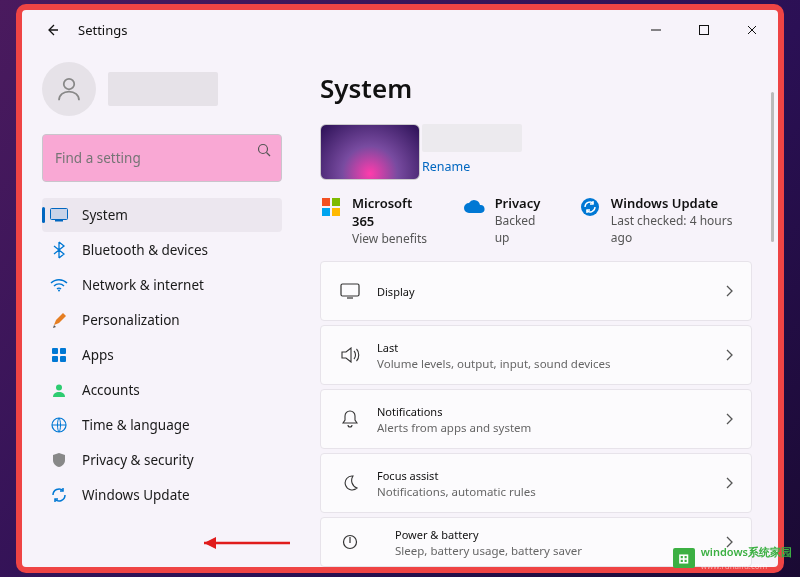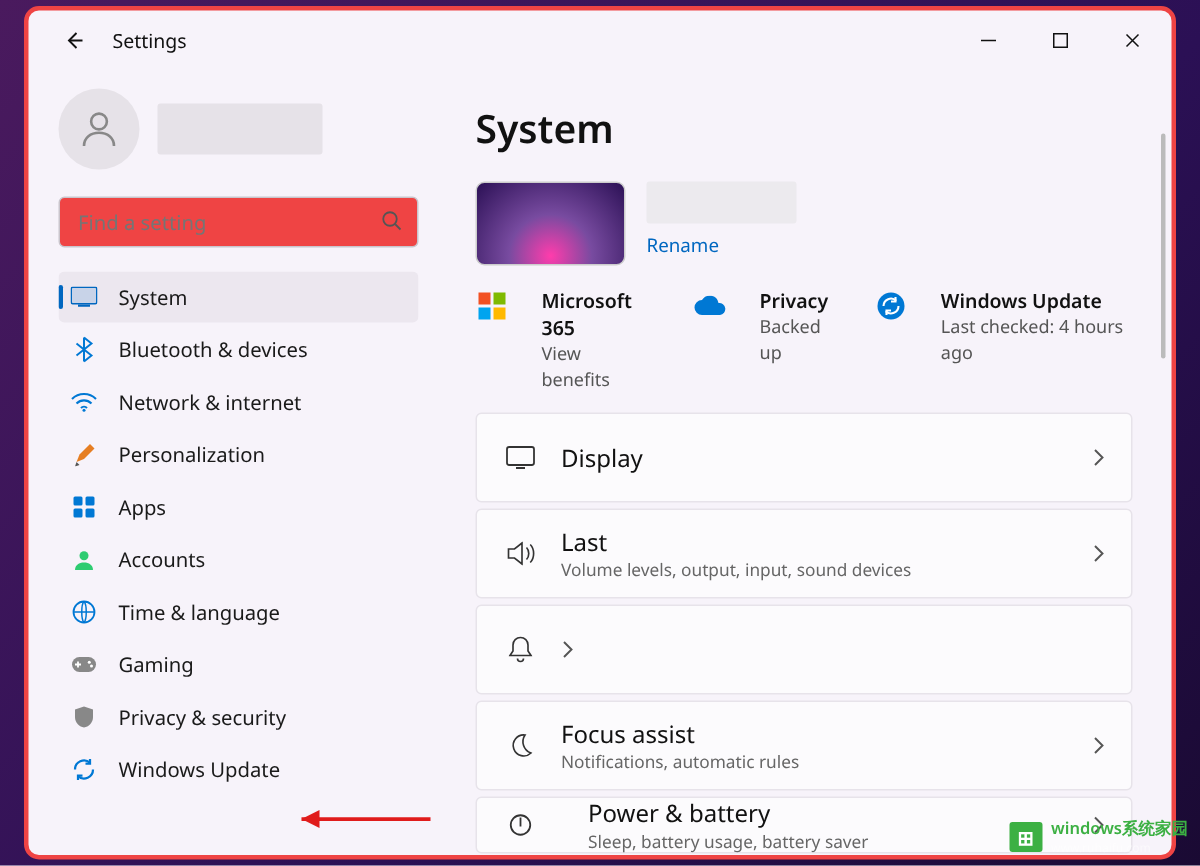--- a/index.html
+++ b/index.html
@@ -6,59 +6,59 @@
   body {
     width: 800px; height: 577px;
     background: linear-gradient(135deg, #4a1a5e 0%, #2b1055 60%, #1a0a33 100%);
     overflow: hidden;
     position: relative;
   }
   .window {
     position: absolute; top: 4px; left: 16px; right: 16px; bottom: 4px;
     background: #f7f3fa;
     border-radius: 10px;
-    border: 3px solid #ef4444;
+    border: 6px solid #ef4444;
     display: flex; flex-direction: column;
     overflow: hidden;
   }
   .titlebar { height: 40px; display: flex; align-items: center; padding: 0 6px 0 14px; }
   .titlebar .back { width: 32px; height: 32px; display:flex; align-items:center; justify-content:center; border-radius:4px; cursor:pointer; }
   .titlebar .title { font-size: 13px; margin-left: 10px; color:#111; }
   .titlebar .spacer { flex:1; }
   .titlebar .winbtns { display:flex; gap:8px; }
   .titlebar .winbtn { width:40px; height:30px; display:flex; align-items:center; justify-content:center; border-radius:4px; cursor:pointer; }
   .content { flex:1; display:flex; overflow:hidden; }
   .sidebar { width: 272px; padding: 12px 12px 12px 20px; display:flex; flex-direction:column; overflow:hidden; }
   .user-row { display:flex; align-items:center; gap:12px; margin-bottom:18px; }
   .avatar { width:54px; height:54px; border-radius:50%; background:#e6e2e8; display:flex; align-items:center; justify-content:center; }
   .user-placeholder { width:110px; height:34px; background:#e6e2e8; border-radius:2px; }
   .searchbox { position:relative; margin-bottom:16px; }
-  .searchbox input { width:100%; height:34px; border:1px solid #c9c5cc; border-radius:4px; background:#ef4444; padding:0 34px 0 12px; font-size:13.5px; color:#333; }
+  .searchbox input { width:100%; height:48px; border:1px solid #c9c5cc; border-radius:4px; background:#f9a8d4; padding:0 34px 0 12px; font-size:13.5px; color:#333; }
   .searchbox .sicon { position:absolute; right:10px; top:8px; }
   .nav { flex:1; display:flex; flex-direction:column; gap:1px; overflow:hidden; }
   .nav-item { display:flex; align-items:center; gap:14px; height:34px; padding:0 12px 0 8px; border-radius:4px; cursor:pointer; font-size:13.5px; color:#1a1a1a; position:relative; }
   .nav-item .icon { width:18px; height:18px; display:flex; align-items:center; justify-content:center; flex-shrink:0; }
   .nav-item.selected { background:#ece7ef; }
   .nav-item.selected::before { content:""; position:absolute; left:0; top:9px; bottom:9px; width:3px; background:#0067c0; border-radius:2px; }
   .main { flex:1; padding: 20px 26px 0 26px; overflow:hidden; position:relative; }
   .page-title { font-size:26px; font-weight:600; color:#111; margin-bottom:18px; }
-  .device-row { display:flex; align-items:flex-start; gap:14px; margin-bottom:14px; }
+  .device-row { display:flex; align-items:flex-start; gap:2px; margin-bottom:14px; }
   .device-thumb { width:100px; height:56px; border-radius:6px; background: radial-gradient(circle at 50% 90%, #ff3cac 0%, #784ba0 40%, #2b1055 100%); border:1px solid #ccc; }
   .device-info .dname { width:100px; height:28px; background:#eceaee; border-radius:2px; }
   .device-info .rename { color:#0067c0; font-size:12.5px; margin-top:6px; cursor:pointer; }
   .status-row { display:flex; gap:28px; margin: 6px 0 14px 0; }
-  .status-item { display:flex; align-items:flex-start; gap:22px; }
+  .status-item { display:flex; align-items:flex-start; gap:10px; }
   .status-item .sicon2 { width:22px; height:22px; display:flex; align-items:center; justify-content:center; flex-shrink:0; margin-top:2px; }
   .status-item .h { font-size:13px; font-weight:600; color:#111; }
   .status-item .s { font-size:12px; color:#555; }
   .cards { display:flex; flex-direction:column; gap:4px; }
   .card { display:flex; align-items:center; gap:16px; height:60px; padding:0 18px; background:#fcfbfd; border:1px solid #e7e3ea; border-radius:4px; cursor:pointer; }
   .card .cicon { width:22px; height:22px; display:flex; align-items:center; justify-content:center; flex-shrink:0; color:#333; }
   .card .ctext { flex:1; }
-  .card .ct { font-size:16px; color:#111; }
+  .card .ct { font-size:11px; color:#111; }
   .card .cs { font-size:11.5px; color:#666; margin-top:1px; }
   .card .chev { color:#666; }
   .scrollbar-indicator { position:absolute; right:4px; top:42px; width:3px; height:150px; background:#bbb; border-radius:2px; }
   .watermark { position:absolute; right:8px; bottom:6px; font-size:11px; color:rgba(255,255,255,0.6); display:flex; align-items:center; gap:6px; }
   .watermark .wm-icon { width:22px; height:20px; background:#3cb043; border-radius:2px; display:flex; align-items:center; justify-content:center; font-size:13px; color:#fff; font-weight:700; }
   .watermark .wm-text .l1{ color:#3cb043; font-size:11px; font-weight:600; }
   .watermark .wm-text .l2{ color:rgba(255,255,255,0.55); font-size:8px; }
   .arrow-annot { position:absolute; left:170px; bottom:14px; }
   svg { display:block; }
 </style>
@@ -179,31 +179,20 @@
           <span class="icon">
               <svg width="16" height="16" viewBox="0 0 16 16">
                 <circle cx="8" cy="8" r="7" stroke="#0078d4" stroke-width="1.2" fill="none"></circle>
                 <path d="M1 8h14M8 1c2 2 2 12 0 14M8 1c-2 2-2 12 0 14" stroke="#0078d4" stroke-width="1" fill="none"></path>
               </svg>
             </span>
           <span>Time &amp; language</span>
         </div>
         <div class="nav-item">
           <span class="icon">
-              <svg width="18" height="12" viewBox="0 0 18 12">
-                <rect x="1" y="1" width="16" height="10" rx="5" fill="#888"></rect>
-                <circle cx="12.5" cy="4.5" r="1" fill="#fff"></circle>
-                <circle cx="14" cy="7" r="1" fill="#fff"></circle>
-                <path d="M5 4v4M3 6h4" stroke="#fff" stroke-width="1.2"></path>
-              </svg>
-            </span>
-          <span>Gaming</span>
-        </div>
-        <div class="nav-item">
-          <span class="icon">
               <svg width="14" height="16" viewBox="0 0 14 16">
                 <path d="M7 1l6 2v5c0 4-3 6.5-6 7-3-.5-6-3-6-7V3l6-2z" fill="#888"></path>
               </svg>
             </span>
           <span>Privacy &amp; security</span>
         </div>
         <div class="nav-item">
           <span class="icon">
               <svg width="16" height="16" viewBox="0 0 16 16">
                 <path d="M2 8a6 6 0 0 1 10-4.5M14 8a6 6 0 0 1-10 4.5" stroke="#0078d4" stroke-width="1.5" fill="none"></path>
@@ -301,20 +290,24 @@
                 <path d="M2 1l5 5-5 5" stroke="#555" stroke-width="1.3" fill="none"></path>
               </svg>
             </span>
         </div>
         <div class="card">
           <span class="cicon">
               <svg width="16" height="18" viewBox="0 0 16 18">
                 <path d="M8 1a5 5 0 0 0-5 5v4l-2 3h14l-2-3V6a5 5 0 0 0-5-5zM6 15a2 2 0 0 0 4 0" stroke="#333" stroke-width="1.1" fill="none"></path>
               </svg>
             </span>
+          <div class="ctext">
+              <div class="ct">Notifications</div>
+              <div class="cs">Alerts from apps and system</div>
+            </div>
           <span class="chev">
               <svg width="8" height="12" viewBox="0 0 8 12">
                 <path d="M2 1l5 5-5 5" stroke="#555" stroke-width="1.3" fill="none"></path>
               </svg>
             </span>
         </div>
         <div class="card">
           <span class="cicon">
               <svg width="16" height="16" viewBox="0 0 16 16">
                 <path d="M11 1a7 7 0 1 0 4 12 8 8 0 0 1-4-12z" stroke="#333" stroke-width="1.1" fill="none"></path>
@@ -323,21 +316,21 @@
           <div class="ctext">
               <div class="ct">Focus assist</div>
               <div class="cs">Notifications, automatic rules</div>
             </div>
           <span class="chev">
               <svg width="8" height="12" viewBox="0 0 8 12">
                 <path d="M2 1l5 5-5 5" stroke="#555" stroke-width="1.3" fill="none"></path>
               </svg>
             </span>
         </div>
-        <div class="card" style="height:38px;gap:34px;">
+        <div class="card" style="height:50px;gap:34px;">
           <span class="cicon">
               <svg width="16" height="16" viewBox="0 0 16 16">
                 <circle cx="8" cy="8" r="6.5" stroke="#333" stroke-width="1.2" fill="none"></circle>
                 <path d="M8 3v6" stroke="#333" stroke-width="1.2"></path>
               </svg>
             </span>
           <div class="ctext">
               <div class="ct">Power &amp; battery</div>
               <div class="cs">Sleep, battery usage, battery saver</div>
             </div>

